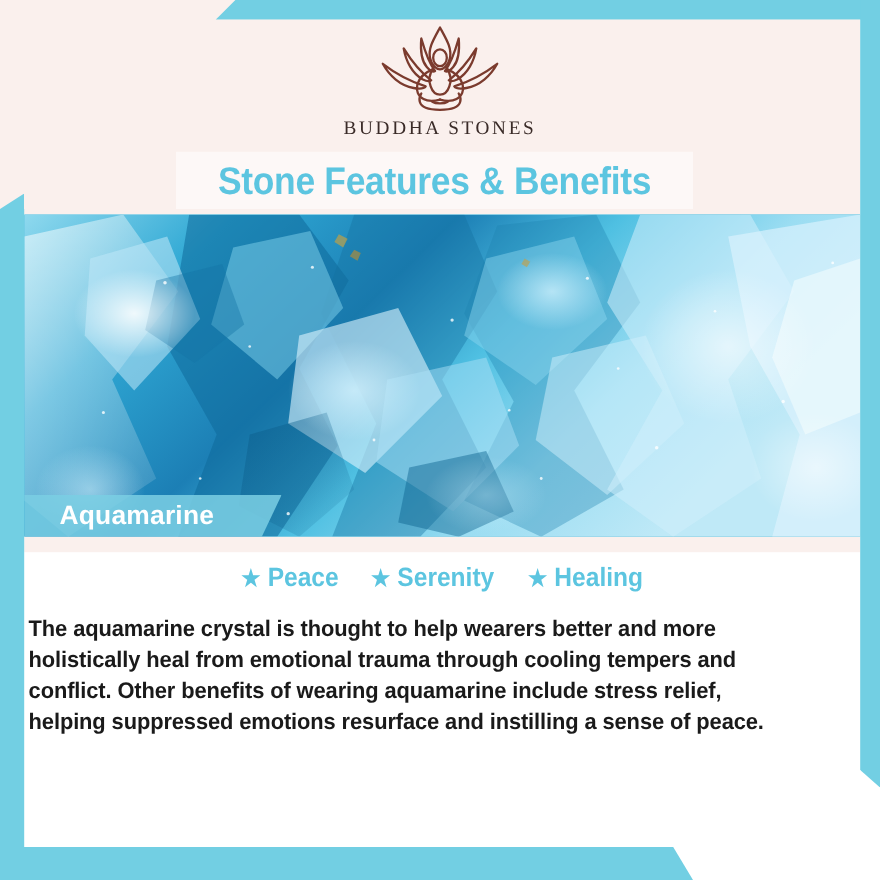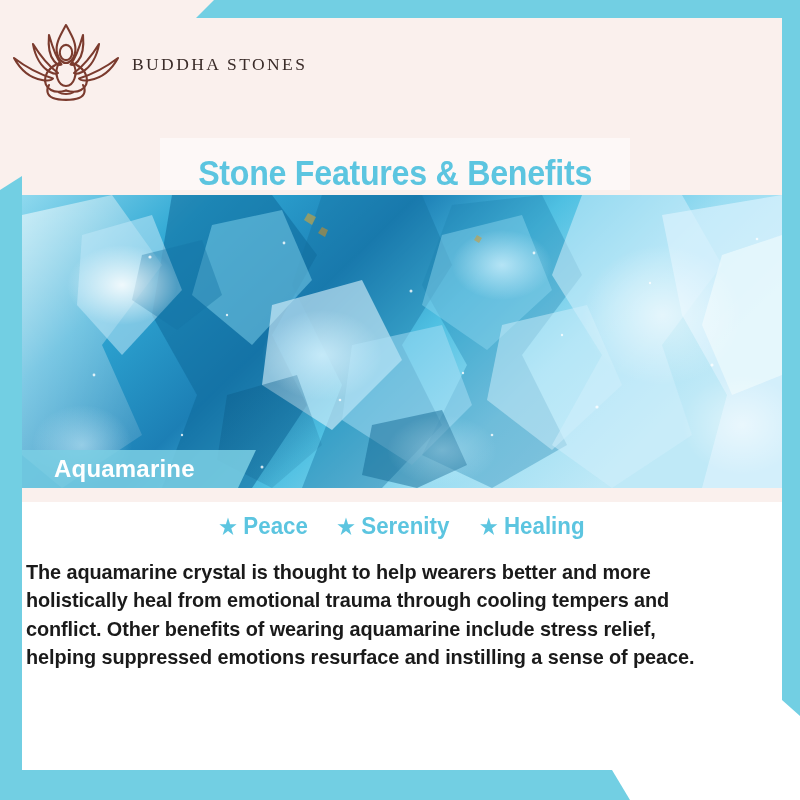--- a/index.html
+++ b/index.html
@@ -71,20 +71,21 @@
     position: absolute;
     left: 0; top: 0;
     width: 782px; height: 195px;
     background: #FAF0ED;
   }
 
   .logo-wrap {
     position: absolute;
     left: 0; right: 0; top: 22px;
     display: flex;
+    flex-direction: column;
     align-items: center;
   }
   .logo-mark { width: 132px; height: 82px; display: block; }
   .brand-name {
     margin-top: 2px;
     font-family: "Liberation Serif", serif;
     font-size: 17.5px;
     letter-spacing: 2.4px;
     color: #3A2B28;
     font-weight: 400;
@@ -92,21 +93,21 @@
 
   
   .title-band {
     position: absolute;
     left: 160px;
     top: 138px;
     width: 470px;
     height: 52px;
     background: #FDF8F7;
     display: flex;
-    align-items: flex-end;
+    align-items: center;
     justify-content: center;
   }
   .title-text {
     font-size: 35px;
     font-weight: bold;
     color: #5CC5E0;
     letter-spacing: -0.3px;
     transform: scaleX(0.92);
     white-space: nowrap;
     line-height: 1;

